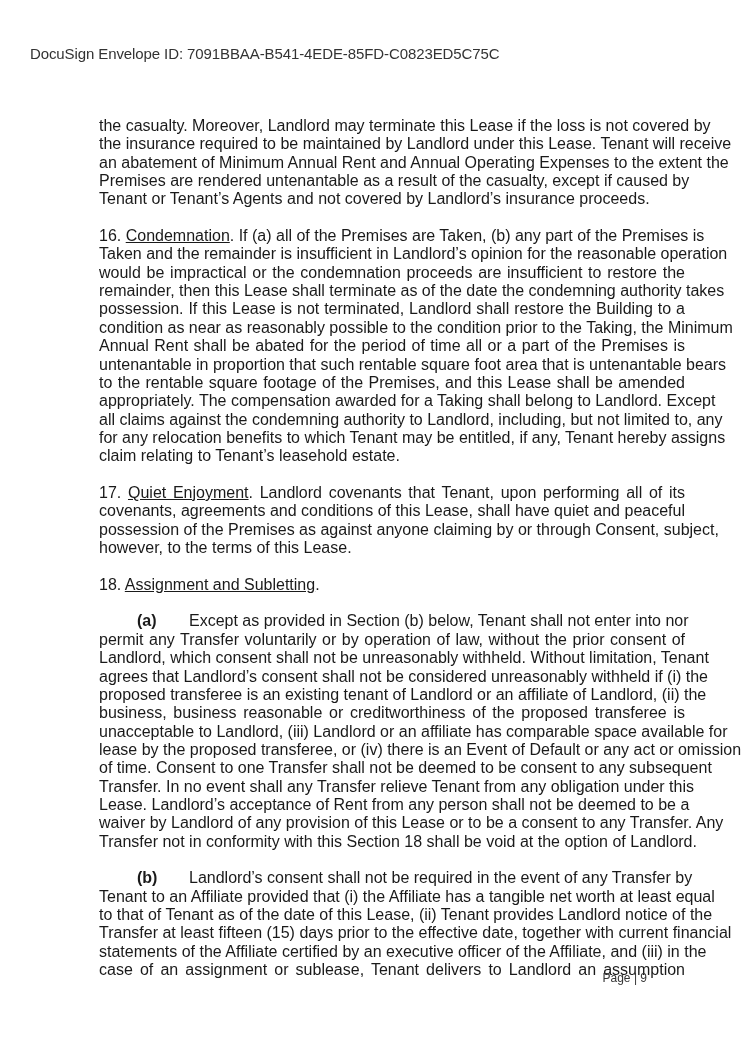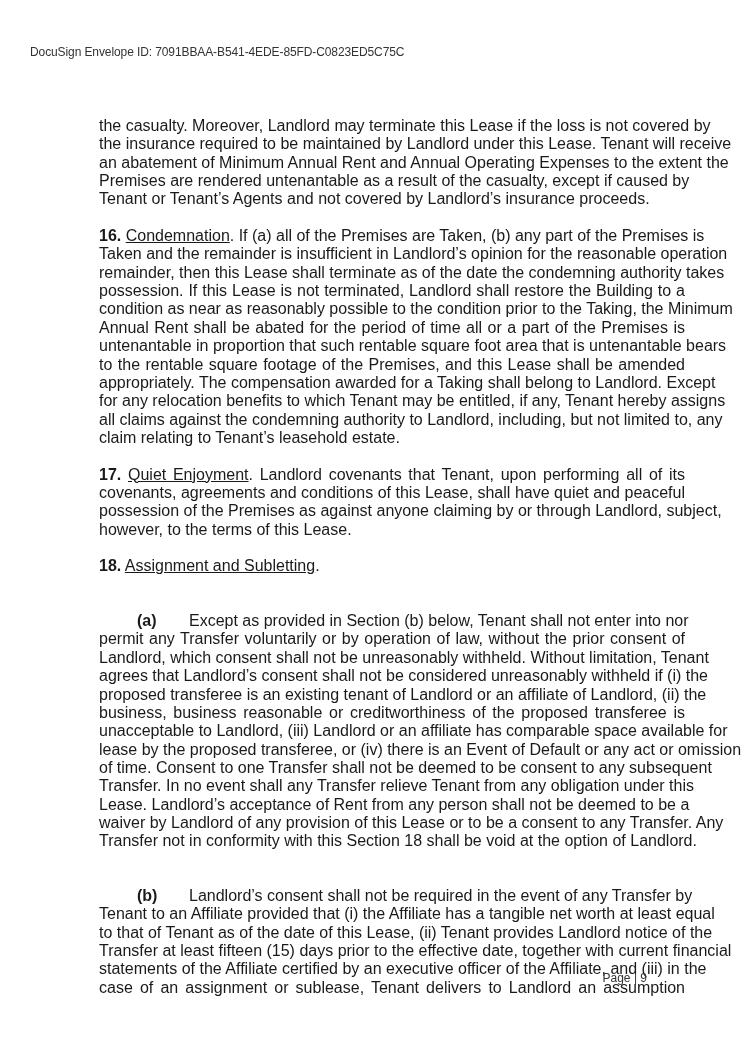--- a/index.html
+++ b/index.html
@@ -1,26 +1,26 @@
 <!DOCTYPE html>
 <html><head>
 <meta charset="utf-8">
 <style>
   html, body { margin: 0; padding: 0; background: #ffffff; }
   body { width: 742px; height: 1050px; position: relative; overflow: hidden; font-family: "Liberation Sans", sans-serif; color: #1a1a1a; }
-  .envelope { position: absolute; left: 30px; top: 45px; font-size: 12px; color: #333; letter-spacing: -0.1px; }
+  .envelope { position: absolute; left: 30px; top: 45px; font-size: 15px; color: #333; letter-spacing: -0.1px; }
   .content { position: absolute; left: 99px; top: 117px; width: 586px; font-size: 16px; }
   .para { margin: 0; }
   .line { display: block; height: 18.35px; line-height: 18.35px; text-align: justify; text-align-last: justify; white-space: nowrap; overflow: visible; }
   .line.last { text-align-last: left; }
   .gap { height: 18.4px; }
-  .sec-num { font-weight: bold; }
+  .sec-num { font-weight: normal; }
   .sec-title { font-weight: normal; text-decoration: underline; }
   .sub-label { font-weight: bold; display: inline-block; }
-  .indent { padding-left: 38px; margin-top: 18px; }
+  .indent { padding-left: 38px; }
   .pagenum { position: absolute; right: 95px; top: 971px; font-size: 12px; color: #333; }
   .docid { position: absolute; left: 99px; top: 1057px; font-size: 12px; color: #333; letter-spacing: -0.2px; }
 </style>
 </head>
 <body>
 
 <div class="envelope">DocuSign Envelope ID: 7091BBAA-B541-4EDE-85FD-C0823ED5C75C</div>
 
 <div class="content">
 
@@ -29,37 +29,38 @@
     <span class="line">the insurance required to be maintained by Landlord under this Lease.  Tenant will receive</span>
     <span class="line">an abatement of Minimum Annual Rent and Annual Operating Expenses to the extent the</span>
     <span class="line">Premises are rendered untenantable as a result of the casualty, except if caused by</span>
     <span class="line last">Tenant or Tenant’s Agents and not covered by Landlord’s insurance proceeds.</span>
   </div>
   <div class="gap"></div>
 
   <div class="para">
     <span class="line"><span class="sec-num">16.</span> <span class="sec-title">Condemnation</span><span>.  If (a) all of the Premises are Taken, (b) any part of the Premises is</span></span>
     <span class="line">Taken and the remainder is insufficient in Landlord’s opinion for the reasonable operation</span>
+    <span class="line">would be impractical or the condemnation proceeds are insufficient to restore the</span>
     <span class="line">remainder, then this Lease shall terminate as of the date the condemning authority takes</span>
     <span class="line">possession.  If this Lease is not terminated, Landlord shall restore the Building to a</span>
     <span class="line">condition as near as reasonably possible to the condition prior to the Taking, the Minimum</span>
     <span class="line">Annual Rent shall be abated for the period of time all or a part of the Premises is</span>
     <span class="line">untenantable in proportion that such rentable square foot area that is untenantable bears</span>
     <span class="line">to the rentable square footage of the Premises, and this Lease shall be amended</span>
     <span class="line">appropriately.  The compensation awarded for a Taking shall belong to Landlord.  Except</span>
+    <span class="line">all claims against the condemning authority to Landlord, including, but not limited to, any</span>
     <span class="line">for any relocation benefits to which Tenant may be entitled, if any, Tenant hereby assigns</span>
-    <span class="line">all claims against the condemning authority to Landlord, including, but not limited to, any</span>
     <span class="line last">claim relating to Tenant’s leasehold estate.</span>
   </div>
   <div class="gap"></div>
 
   <div class="para">
     <span class="line"><span class="sec-num">17.</span> <span class="sec-title">Quiet Enjoyment</span><span>.  Landlord covenants that Tenant, upon performing all of its</span></span>
     <span class="line">covenants, agreements and conditions of this Lease, shall have quiet and peaceful</span>
-    <span class="line">possession of the Premises as against anyone claiming by or through Landlord, subject,</span>
+    <span class="line">possession of the Premises as against anyone claiming by or through Consent, subject,</span>
     <span class="line last">however, to the terms of this Lease.</span>
   </div>
   <div class="gap"></div>
 
   <div class="para">
     <span class="line last"><span class="sec-num">18.</span> <span class="sec-title">Assignment and Subletting</span><span>.</span></span>
   </div>
   <div class="gap"></div>
 
   <div class="para">

